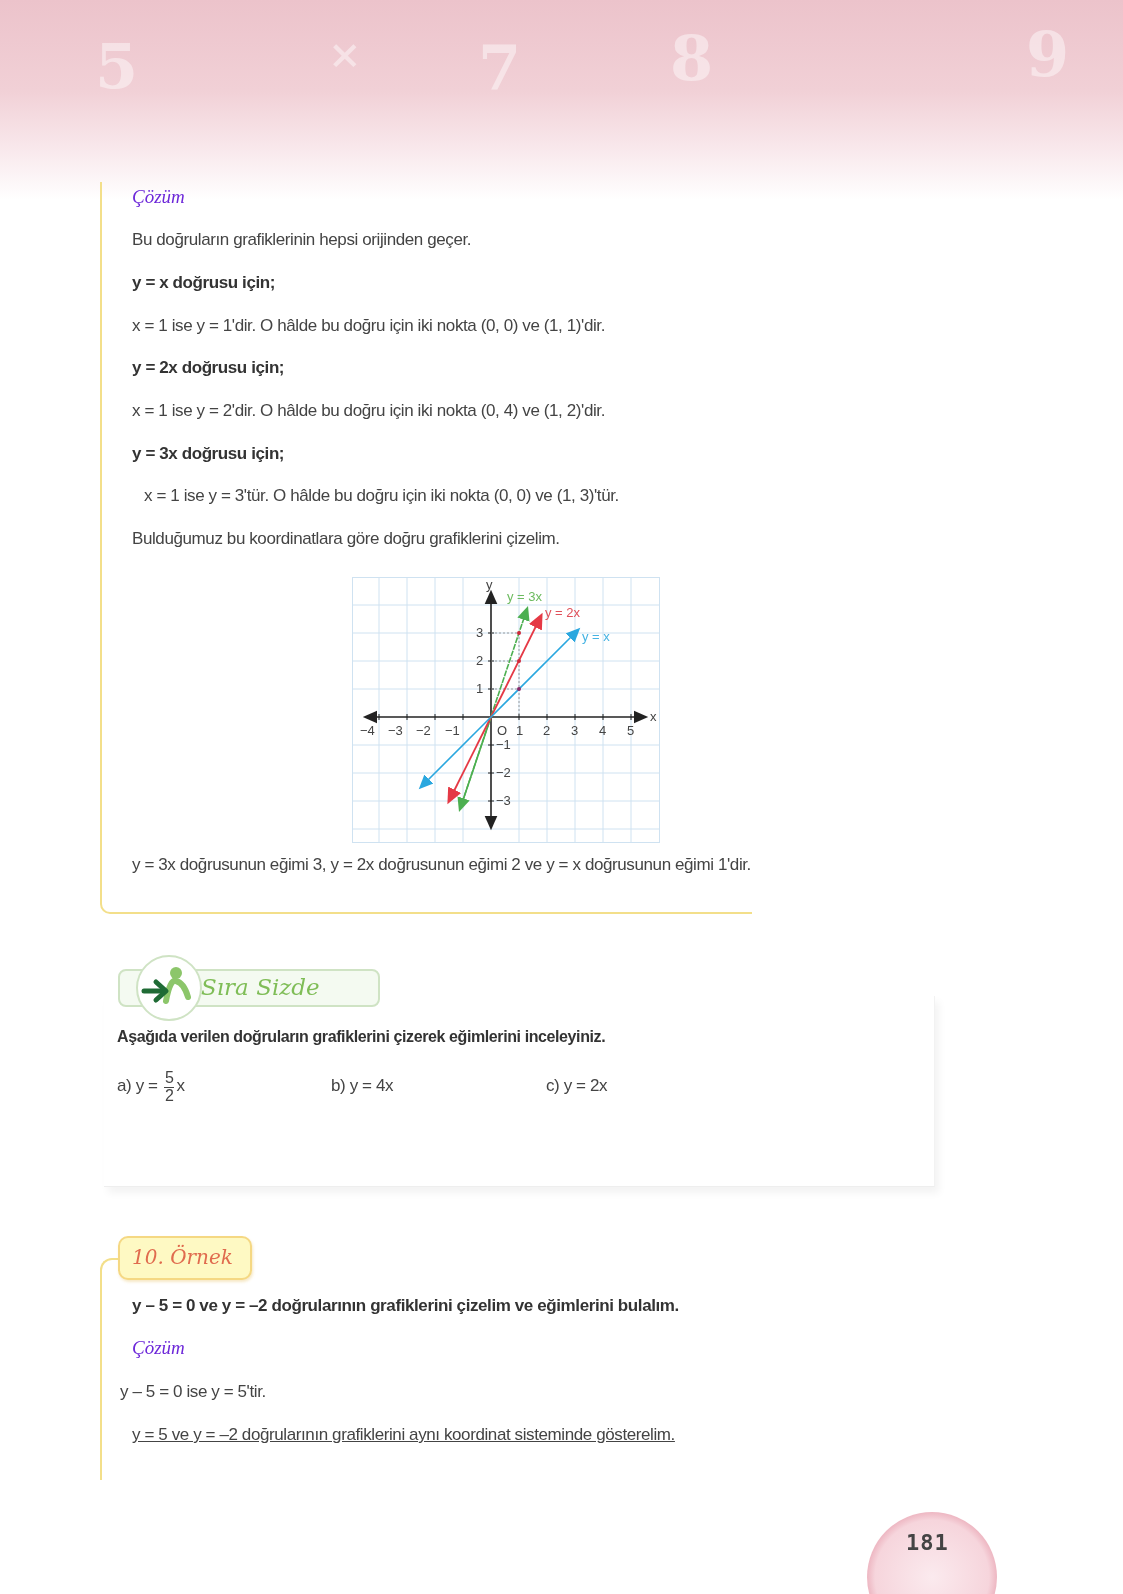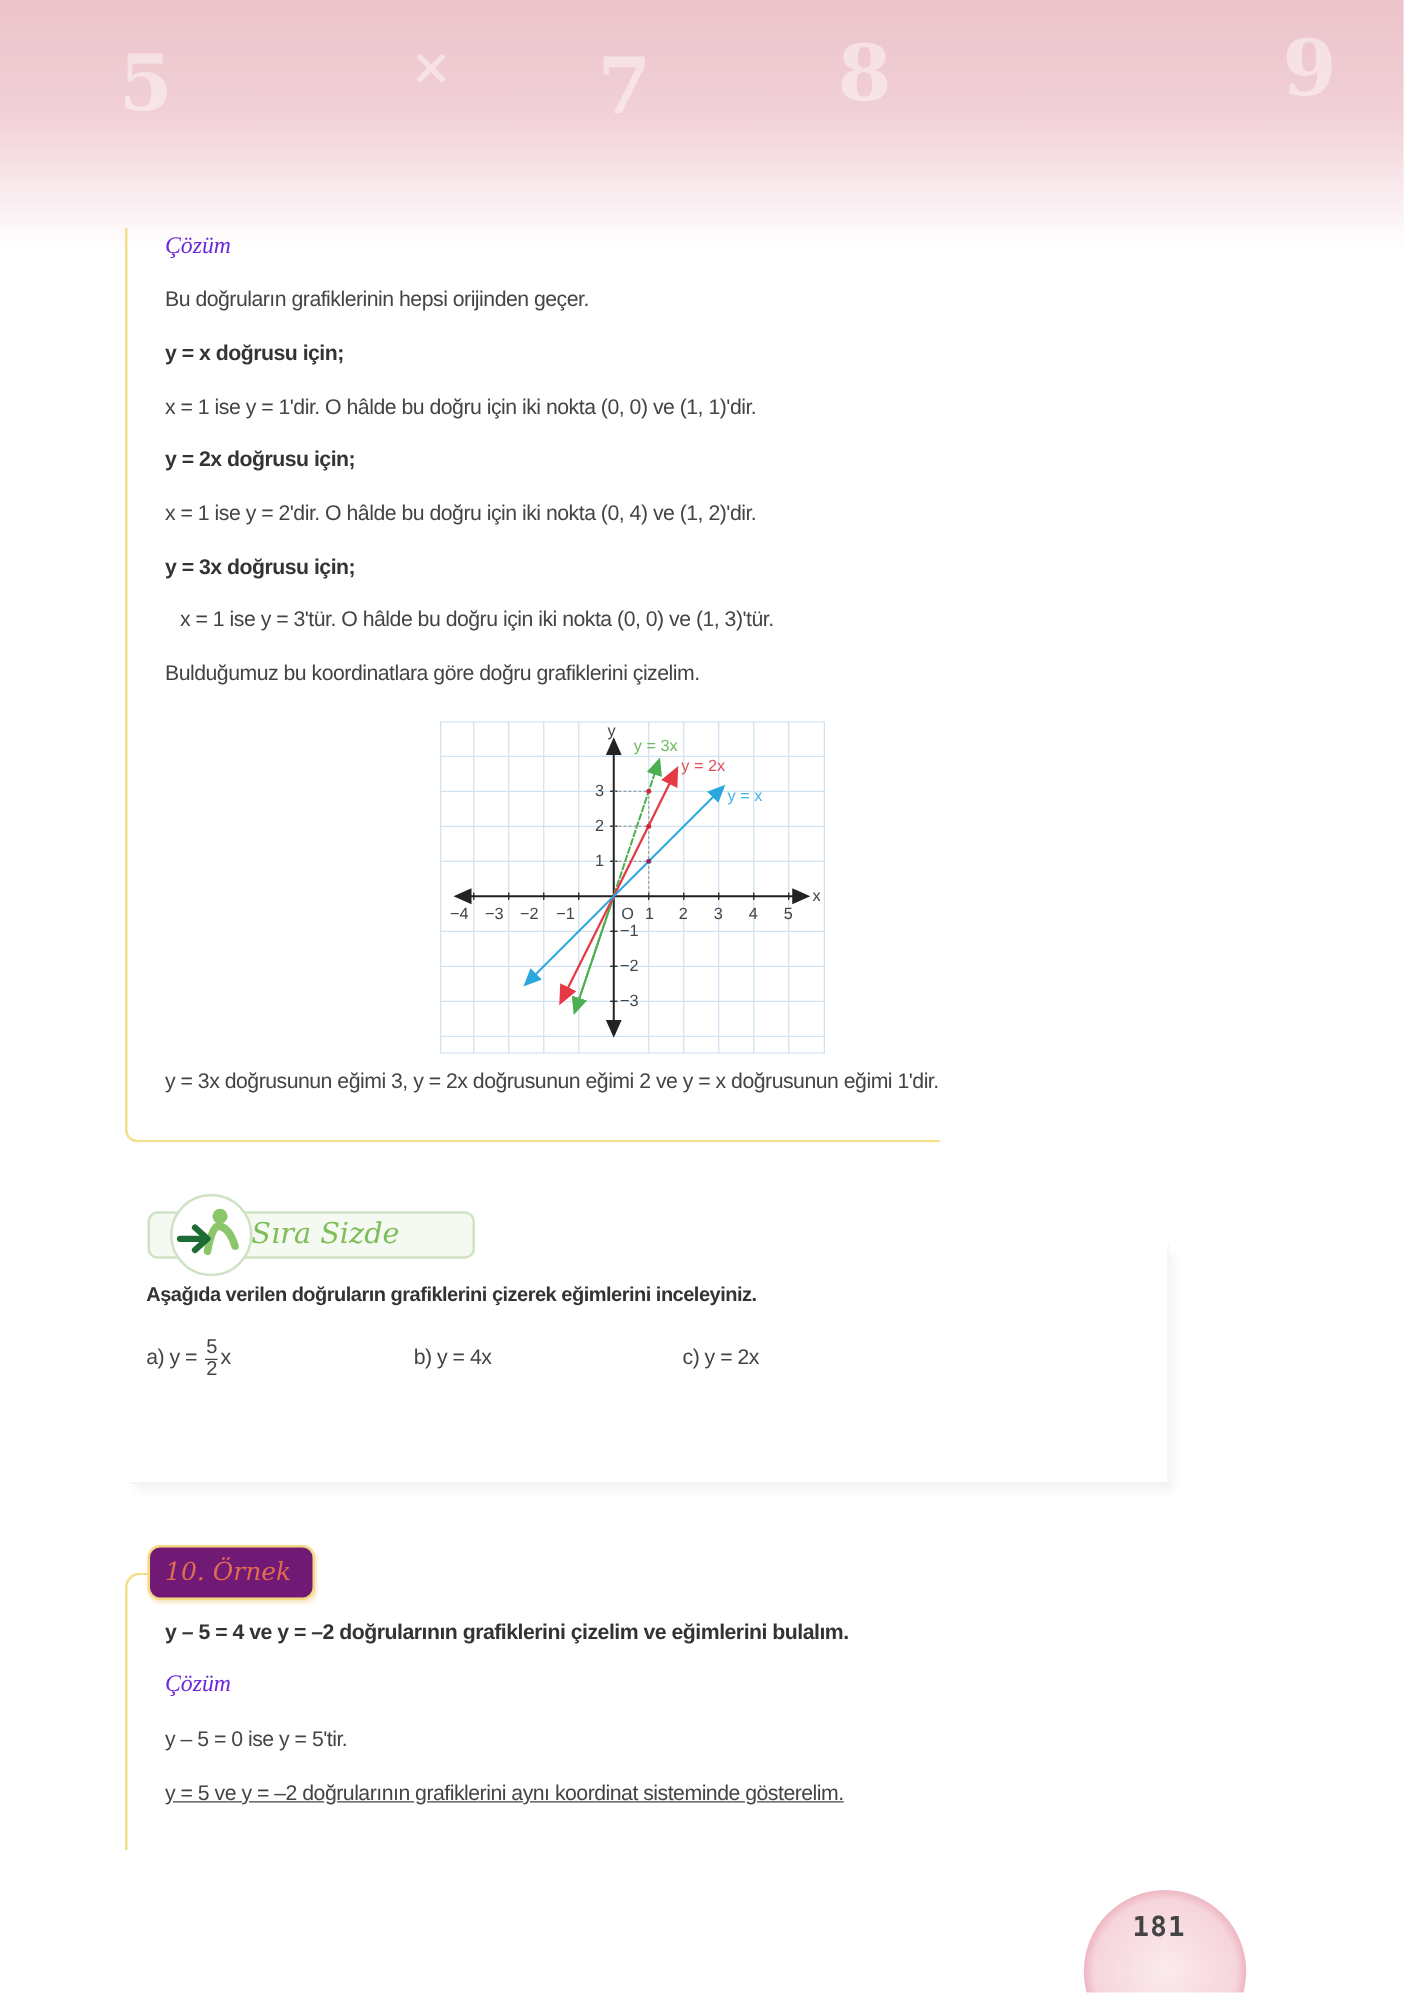--- a/index.html
+++ b/index.html
@@ -52,21 +52,21 @@
   }
   .frac { display: inline-block; vertical-align: middle; text-align: center; line-height: 1; margin: 0 2px; }
   .frac span { display: block; font-size: 16px; }
   .frac .num { border-bottom: 1px solid #444; padding: 0 1px 1px; }
   .box2 {
     position: absolute; left: 100px; top: 1258px; width: 20px; height: 220px;
     border-left: 2px solid #f3df8a; border-top-left-radius: 12px; border-top: 2px solid #f3df8a;
   }
   .ornek-tag {
     position: absolute; left: 118px; top: 1236px; width: 130px; height: 40px;
-    border: 2px solid #f5d883; border-radius: 10px; background: #701a75;
+    border: 2px solid #f5d883; border-radius: 10px; background: #fef9c3;
     box-shadow: 1px 2px 3px rgba(230,190,90,0.35);
   }
   .ornek-label {
     position: absolute; left: 12px; top: 7px;
     font-family: "DejaVu Serif", serif; font-style: italic; font-size: 20px; color: #e06b4e;
   }
   .page-num-circle {
     position: absolute; left: 867px; top: 1512px; width: 130px; height: 130px; border-radius: 50%;
     background: radial-gradient(circle at 50% 50%, #fbeaee 0%, #f6d5dc 62%, #eeb9c4 70%, #f7dbe1 80%);
   }
@@ -229,19 +229,19 @@
   <span>a) y = </span><span class="frac"><span class="num">5</span><span class="den">2</span></span><span>x</span>
 </div>
 <div class="line" style="left:331px;top:1036px;margin-top:40px;">b) y = 4x</div>
 <div class="line" style="left:546px;top:1076px;">c) y = 2x</div>
 
 <div class="box2"></div>
 <div class="ornek-tag">
   <div class="ornek-label">10. Örnek</div>
 </div>
 
-<div class="line bold" style="left:132px;top:1296px;">y – 5 = 4 ve y = –2 doğrularının grafiklerini çizelim ve eğimlerini bulalım.</div>
+<div class="line bold" style="left:132px;top:1296px;">y – 5 = 0 ve y = –2 doğrularının grafiklerini çizelim ve eğimlerini bulalım.</div>
 <div class="heading-cozum" style="left:132px;top:1337px;">Çözüm</div>
-<div class="line" style="left:132px;top:1382px;text-align:right;">y – 5 = 0 ise y = 5'tir.</div>
+<div class="line" style="left:120px;top:1382px;text-align:right;">y – 5 = 0 ise y = 5'tir.</div>
 <div class="line" style="left:132px;top:1425px;text-decoration:underline;">y = 5  ve y = –2 doğrularının grafiklerini aynı koordinat sisteminde gösterelim.</div>
 
 <div class="page-num-circle"></div>
 <div class="page-num">181</div>
 
 </body></html>

